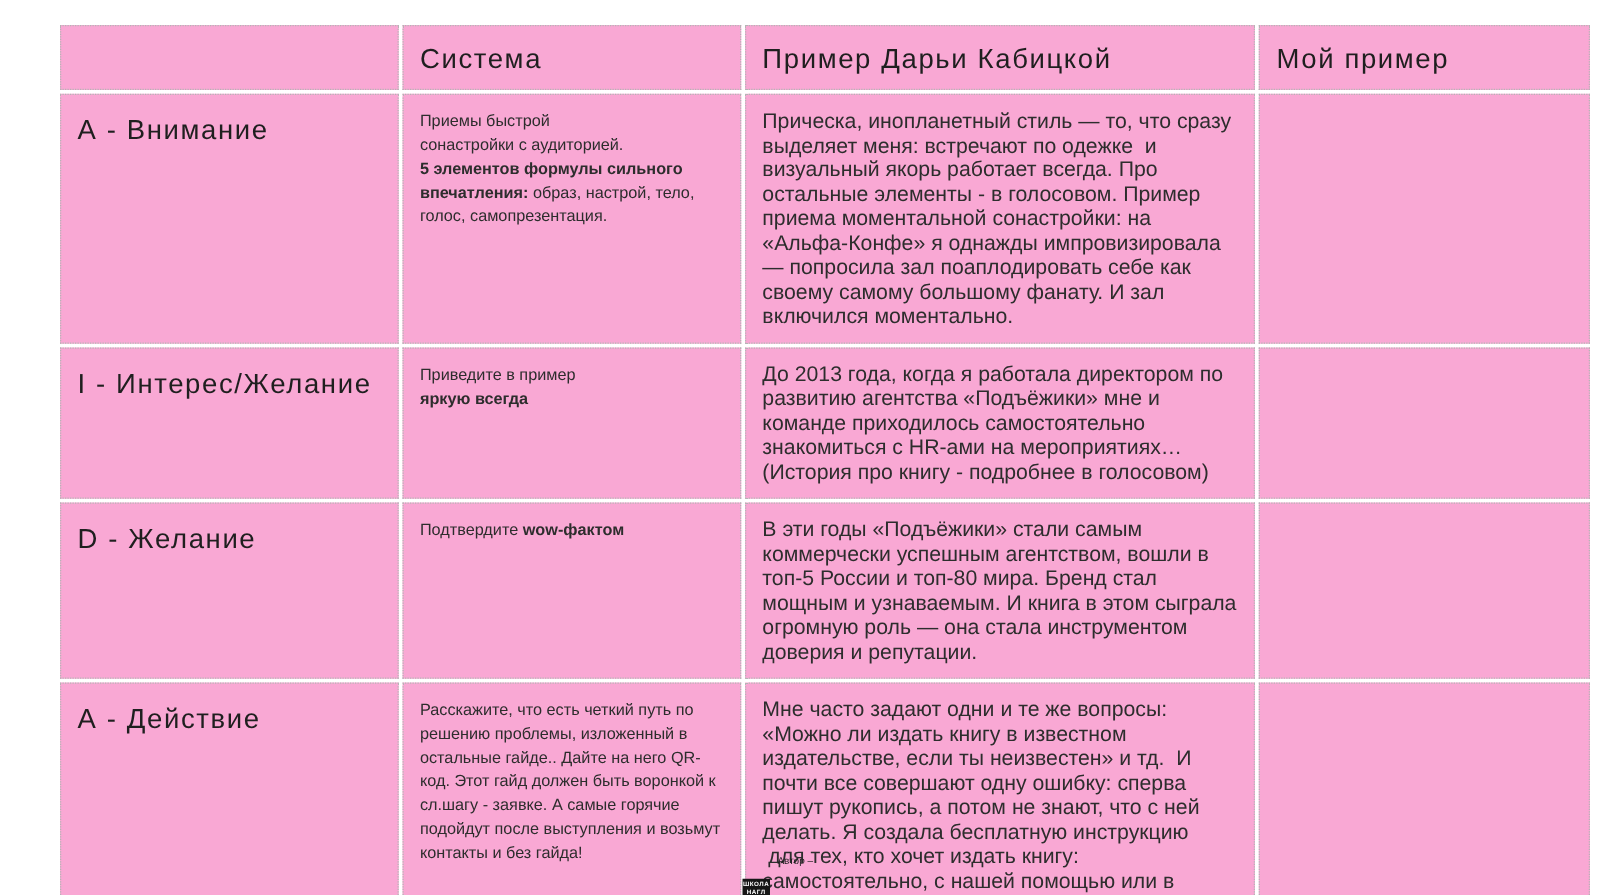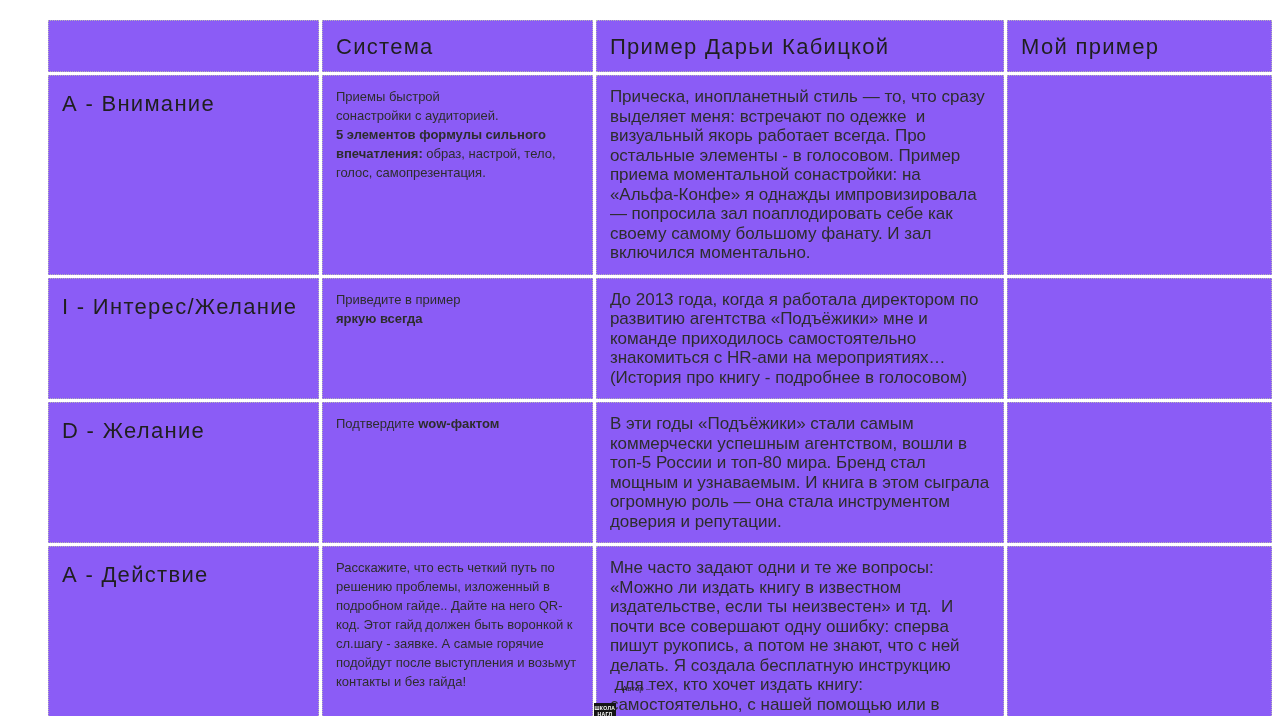--- a/index.html
+++ b/index.html
@@ -30,21 +30,21 @@
   }
   col.c1 { width: 22.3%; }
   col.c2 { width: 22.3%; }
   col.c3 { width: 33.6%; }
   col.c4 { width: 21.8%; }
   td, th {
     border: 1px dotted #b5b5b5;
     vertical-align: top;
     text-align: left;
     padding: 11px 13px;
-    background: #8b5cf6;
+    background: #f9a8d4;
     overflow: hidden;
   }
   tr.header-row { height: 47px; }
   tbody tr:nth-child(1) { height: 154px; }
   tbody tr:nth-child(2) { height: 106px; }
   tbody tr:nth-child(3) { height: 104px; }
   tbody tr:nth-child(4) { height: 199px; }
   .head-cell {
     font-size: 22px;
     font-weight: 400;
@@ -153,21 +153,21 @@
             <td></td>
           </tr>
           <tr>
             <td class="label-cell">D - Желание</td>
             <td class="body-cell"><span>Подтвердите </span><span class="b">wow-фактом</span></td>
             <td class="body-cell example-cell">В эти годы «Подъёжики» стали самым коммерчески успешным агентством, вошли в топ-5 России и топ-80 мира. Бренд стал мощным и узнаваемым. И книга в этом сыграла огромную роль — она стала инструментом доверия и репутации.</td>
             <td></td>
           </tr>
           <tr>
             <td class="label-cell">А - Действие</td>
-            <td class="body-cell"><span>Расскажите, что есть четкий путь по решению проблемы, изложенный в подробном гайде.. Дайте на него QR-код. Этот гайд должен быть воронкой к сл.шагу - заявке. А самые горячие подойдут после выступления и возьмут контакты и без гайда!</span></td>
+            <td class="body-cell"><span>Расскажите, что есть четкий путь по решению проблемы, изложенный в остальные гайде.. Дайте на него QR-код. Этот гайд должен быть воронкой к сл.шагу - заявке. А самые горячие подойдут после выступления и возьмут контакты и без гайда!</span></td>
             <td class="body-cell example-cell">Мне часто задают одни и те же вопросы: «Можно ли издать книгу в известном издательстве, если ты неизвестен» и тд.  И почти все совершают одну ошибку: сперва пишут рукопись, а потом не знают, что с ней делать. Я создала бесплатную инструкцию
  для тех, кто хочет издать книгу: самостоятельно, с нашей помощью или в любом другом формате. Вот QR-код.</td>
             <td></td>
           </tr>
         </tbody>
     </table>
   </div>
 
   <div class="footer">
     <div class="logo-box">

